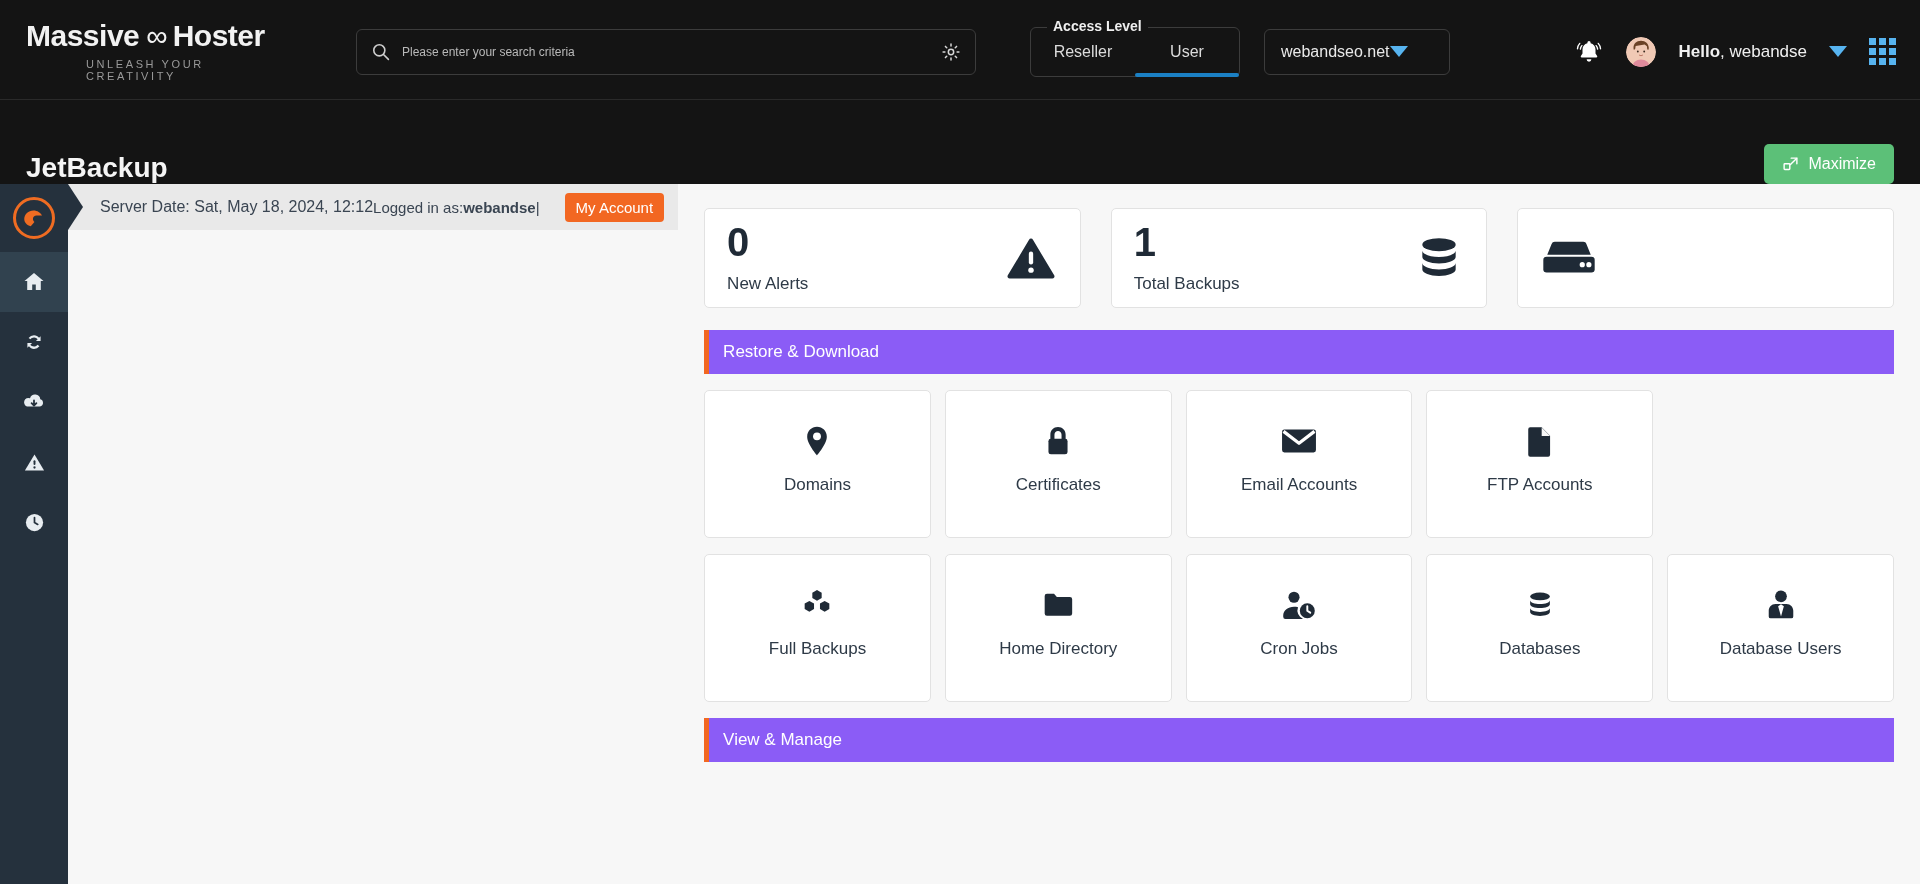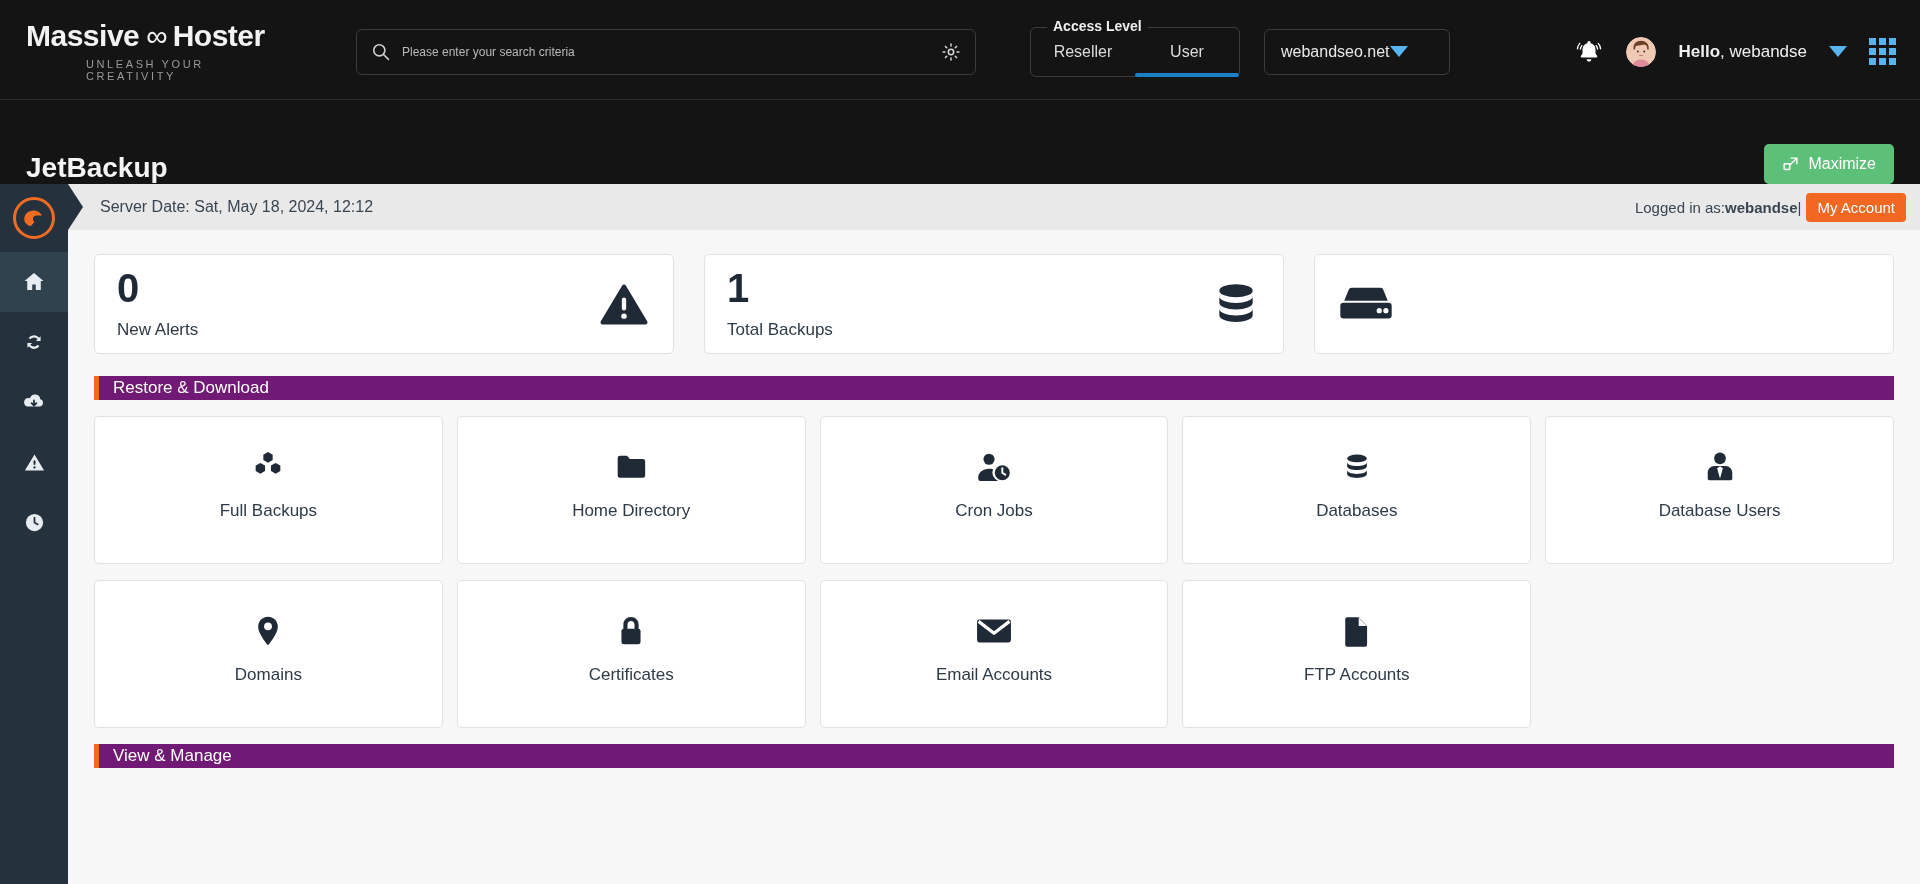--- a/index.html
+++ b/index.html
@@ -201,21 +201,21 @@
     width: 68px; height: 60px;
     display: flex; align-items: center; justify-content: center;
     cursor: pointer;
   }
   .side-item.active { background: #31424f; }
 
   .content {
     flex: 1;
     background: #f7f7f7;
     display: flex;
-    flex-direction: column;
+    flex-direction: row;
     min-width: 0;
   }
 
   
   .statusbar {
     height: 46px;
     background: #e9e9e9;
     display: flex;
     align-items: center;
     padding: 0 14px 0 0;
@@ -242,21 +242,21 @@
     color: #3a4552;
   }
   .status-right b { font-weight: bold; }
   .my-account-btn {
     background: #f26722;
     color: #fff;
     border: none;
     border-radius: 4px;
     font-size: 15px;
     padding: 6px 11px;
-    margin-left: 5px;
+    margin-left: 25px;
     font-family: "Liberation Sans", sans-serif;
     cursor: pointer;
   }
 
   
   .main {
     flex: 1;
     padding: 24px 26px 0 26px;
     overflow: hidden;
   }
@@ -283,22 +283,22 @@
     color: #1f2a36;
     line-height: 1;
   }
   .stat-label {
     font-size: 17px;
     color: #2e3a47;
     margin-top: 12px;
   }
 
   .section-header {
-    background: #701a75;
-    height: 24px;
+    background: #8b5cf6;
+    height: 44px;
     display: flex;
     align-items: center;
     border-left: 5px solid #f26722;
     padding-left: 14px;
     color: #ffffff;
     font-size: 17px;
     margin-bottom: 16px;
   }
 
   .tiles {
@@ -546,20 +546,65 @@
       </div>
 
       <div class="section-header">
         <span>Restore &amp; Download</span>
       </div>
 
       <div class="tiles">
 
         <div class="tile">
           <span class="tile-icon">
+            <svg class="icon-svg" width="30" height="34" viewBox="0 0 22 24" fill="#1f2a36">
+              <path d="M11 1.6c-4 0-7.2 3.2-7.2 7.2 0 5.4 7.2 13.6 7.2 13.6s7.2-8.2 7.2-13.6c0-4-3.2-7.2-7.2-7.2z"></path>
+              <circle cx="11" cy="8.6" r="2.9" fill="#ffffff"></circle>
+            </svg>
+          </span>
+          <div class="tile-label">Domains</div>
+        </div>
+
+        <div class="tile">
+          <span class="tile-icon">
+            <svg class="icon-svg" width="30" height="34" viewBox="0 0 22 24" fill="#1f2a36">
+              <path d="M11 1.8c-3.2 0-5.6 2.4-5.6 5.6v3.2h3V7.4c0-1.5 1.2-2.7 2.6-2.7s2.6 1.2 2.6 2.7v3.2h3V7.4c0-3.2-2.4-5.6-5.6-5.6z"></path>
+              <rect x="4" y="10.4" width="14" height="11.4" rx="1.8"></rect>
+            </svg>
+          </span>
+          <div class="tile-label">Certificates</div>
+        </div>
+
+        <div class="tile">
+          <span class="tile-icon">
+            <svg class="icon-svg" width="38" height="30" viewBox="0 0 26 20" fill="#1f2a36">
+              <rect x="1.4" y="2.2" width="23.2" height="15.6" rx="1.6"></rect>
+              <path d="M2.4 3.4L13 11.6 23.6 3.4" stroke="#ffffff" stroke-width="2.2" fill="none" stroke-linejoin="round"></path>
+            </svg>
+          </span>
+          <div class="tile-label">Email Accounts</div>
+        </div>
+
+        <div class="tile">
+          <span class="tile-icon">
+            <svg class="icon-svg" width="28" height="34" viewBox="0 0 20 24" fill="#1f2a36">
+              <path d="M3 2.2h8.2l6 6v13.6a1.4 1.4 0 0 1-1.4 1.4H3a1.4 1.4 0 0 1-1.4-1.4V3.6A1.4 1.4 0 0 1 3 2.2z"></path>
+              <path d="M11.2 2.4v6h6z" fill="#f7f7f7"></path>
+            </svg>
+          </span>
+          <div class="tile-label">FTP Accounts</div>
+        </div>
+
+        <div class="tile empty"></div>
+      </div>
+
+      <div class="tiles">
+
+        <div class="tile">
+          <span class="tile-icon">
             <svg class="icon-svg" width="34" height="34" viewBox="0 0 24 24" fill="#1f2a36">
               <path d="M12 1.4l3.3 1.9v3.8L12 9 8.7 7.1V3.3z"></path>
               <path d="M6.6 9.1l3.3 1.9v3.8l-3.3 1.9-3.3-1.9V11z"></path>
               <path d="M17.4 9.1l3.3 1.9v3.8l-3.3 1.9-3.3-1.9V11z"></path>
             </svg>
           </span>
           <div class="tile-label">Full Backups</div>
         </div>
 
         <div class="tile">
@@ -599,64 +644,19 @@
             <svg class="icon-svg" width="30" height="34" viewBox="0 0 22 24" fill="#1f2a36">
               <circle cx="11" cy="5.6" r="4.3"></circle>
               <path d="M6.9 11.2h8.2c2.8 0 4.9 2.2 4.9 5v4.2a1.4 1.4 0 0 1-1.4 1.4H3.4A1.4 1.4 0 0 1 2 20.4v-4.2c0-2.8 2.1-5 4.9-5z"></path>
               <path d="M11 11.4l-2.1 1.6 2.1 7.4 2.1-7.4z" fill="#ffffff"></path>
             </svg>
           </span>
           <div class="tile-label">Database Users</div>
         </div>
       </div>
 
-      <div class="tiles">
-
-        <div class="tile">
-          <span class="tile-icon">
-            <svg class="icon-svg" width="30" height="34" viewBox="0 0 22 24" fill="#1f2a36">
-              <path d="M11 1.6c-4 0-7.2 3.2-7.2 7.2 0 5.4 7.2 13.6 7.2 13.6s7.2-8.2 7.2-13.6c0-4-3.2-7.2-7.2-7.2z"></path>
-              <circle cx="11" cy="8.6" r="2.9" fill="#ffffff"></circle>
-            </svg>
-          </span>
-          <div class="tile-label">Domains</div>
-        </div>
-
-        <div class="tile">
-          <span class="tile-icon">
-            <svg class="icon-svg" width="30" height="34" viewBox="0 0 22 24" fill="#1f2a36">
-              <path d="M11 1.8c-3.2 0-5.6 2.4-5.6 5.6v3.2h3V7.4c0-1.5 1.2-2.7 2.6-2.7s2.6 1.2 2.6 2.7v3.2h3V7.4c0-3.2-2.4-5.6-5.6-5.6z"></path>
-              <rect x="4" y="10.4" width="14" height="11.4" rx="1.8"></rect>
-            </svg>
-          </span>
-          <div class="tile-label">Certificates</div>
-        </div>
-
-        <div class="tile">
-          <span class="tile-icon">
-            <svg class="icon-svg" width="38" height="30" viewBox="0 0 26 20" fill="#1f2a36">
-              <rect x="1.4" y="2.2" width="23.2" height="15.6" rx="1.6"></rect>
-              <path d="M2.4 3.4L13 11.6 23.6 3.4" stroke="#ffffff" stroke-width="2.2" fill="none" stroke-linejoin="round"></path>
-            </svg>
-          </span>
-          <div class="tile-label">Email Accounts</div>
-        </div>
-
-        <div class="tile">
-          <span class="tile-icon">
-            <svg class="icon-svg" width="28" height="34" viewBox="0 0 20 24" fill="#1f2a36">
-              <path d="M3 2.2h8.2l6 6v13.6a1.4 1.4 0 0 1-1.4 1.4H3a1.4 1.4 0 0 1-1.4-1.4V3.6A1.4 1.4 0 0 1 3 2.2z"></path>
-              <path d="M11.2 2.4v6h6z" fill="#f7f7f7"></path>
-            </svg>
-          </span>
-          <div class="tile-label">FTP Accounts</div>
-        </div>
-
-        <div class="tile empty"></div>
-      </div>
-
       <div class="section-header">
         <span>View &amp; Manage</span>
       </div>
 
     </div>
   </div>
 </div>
 
 </body></html>

